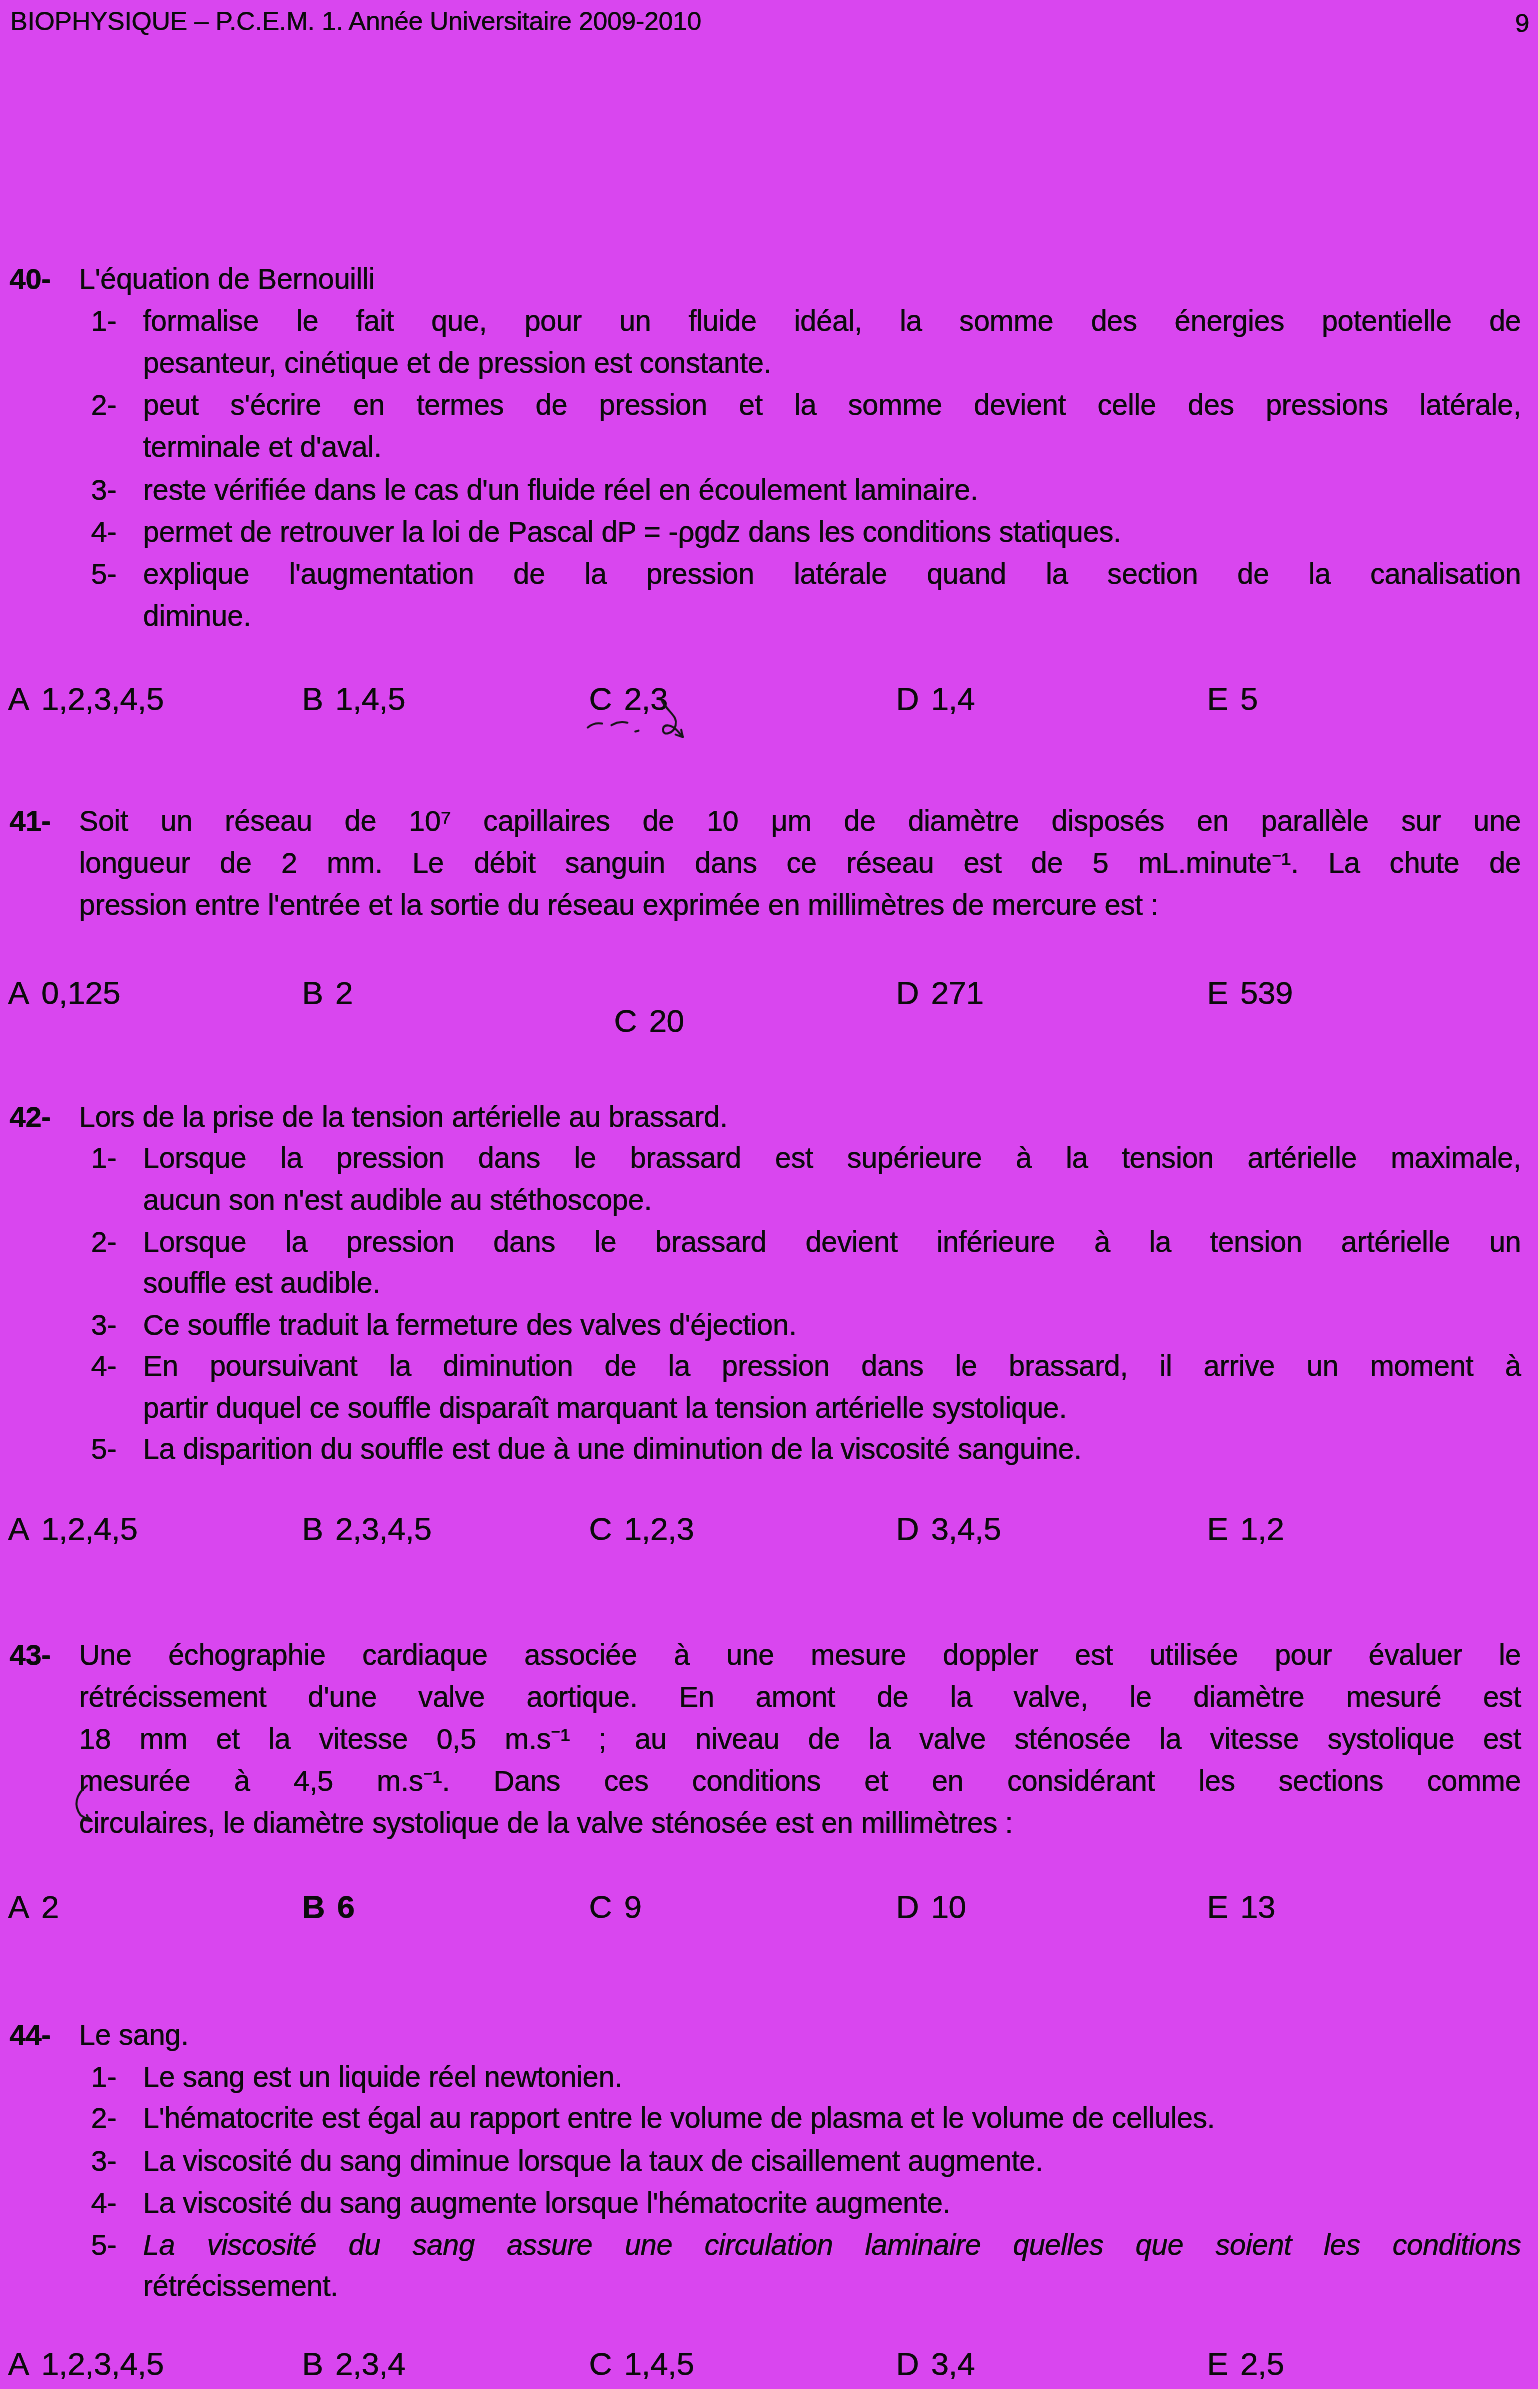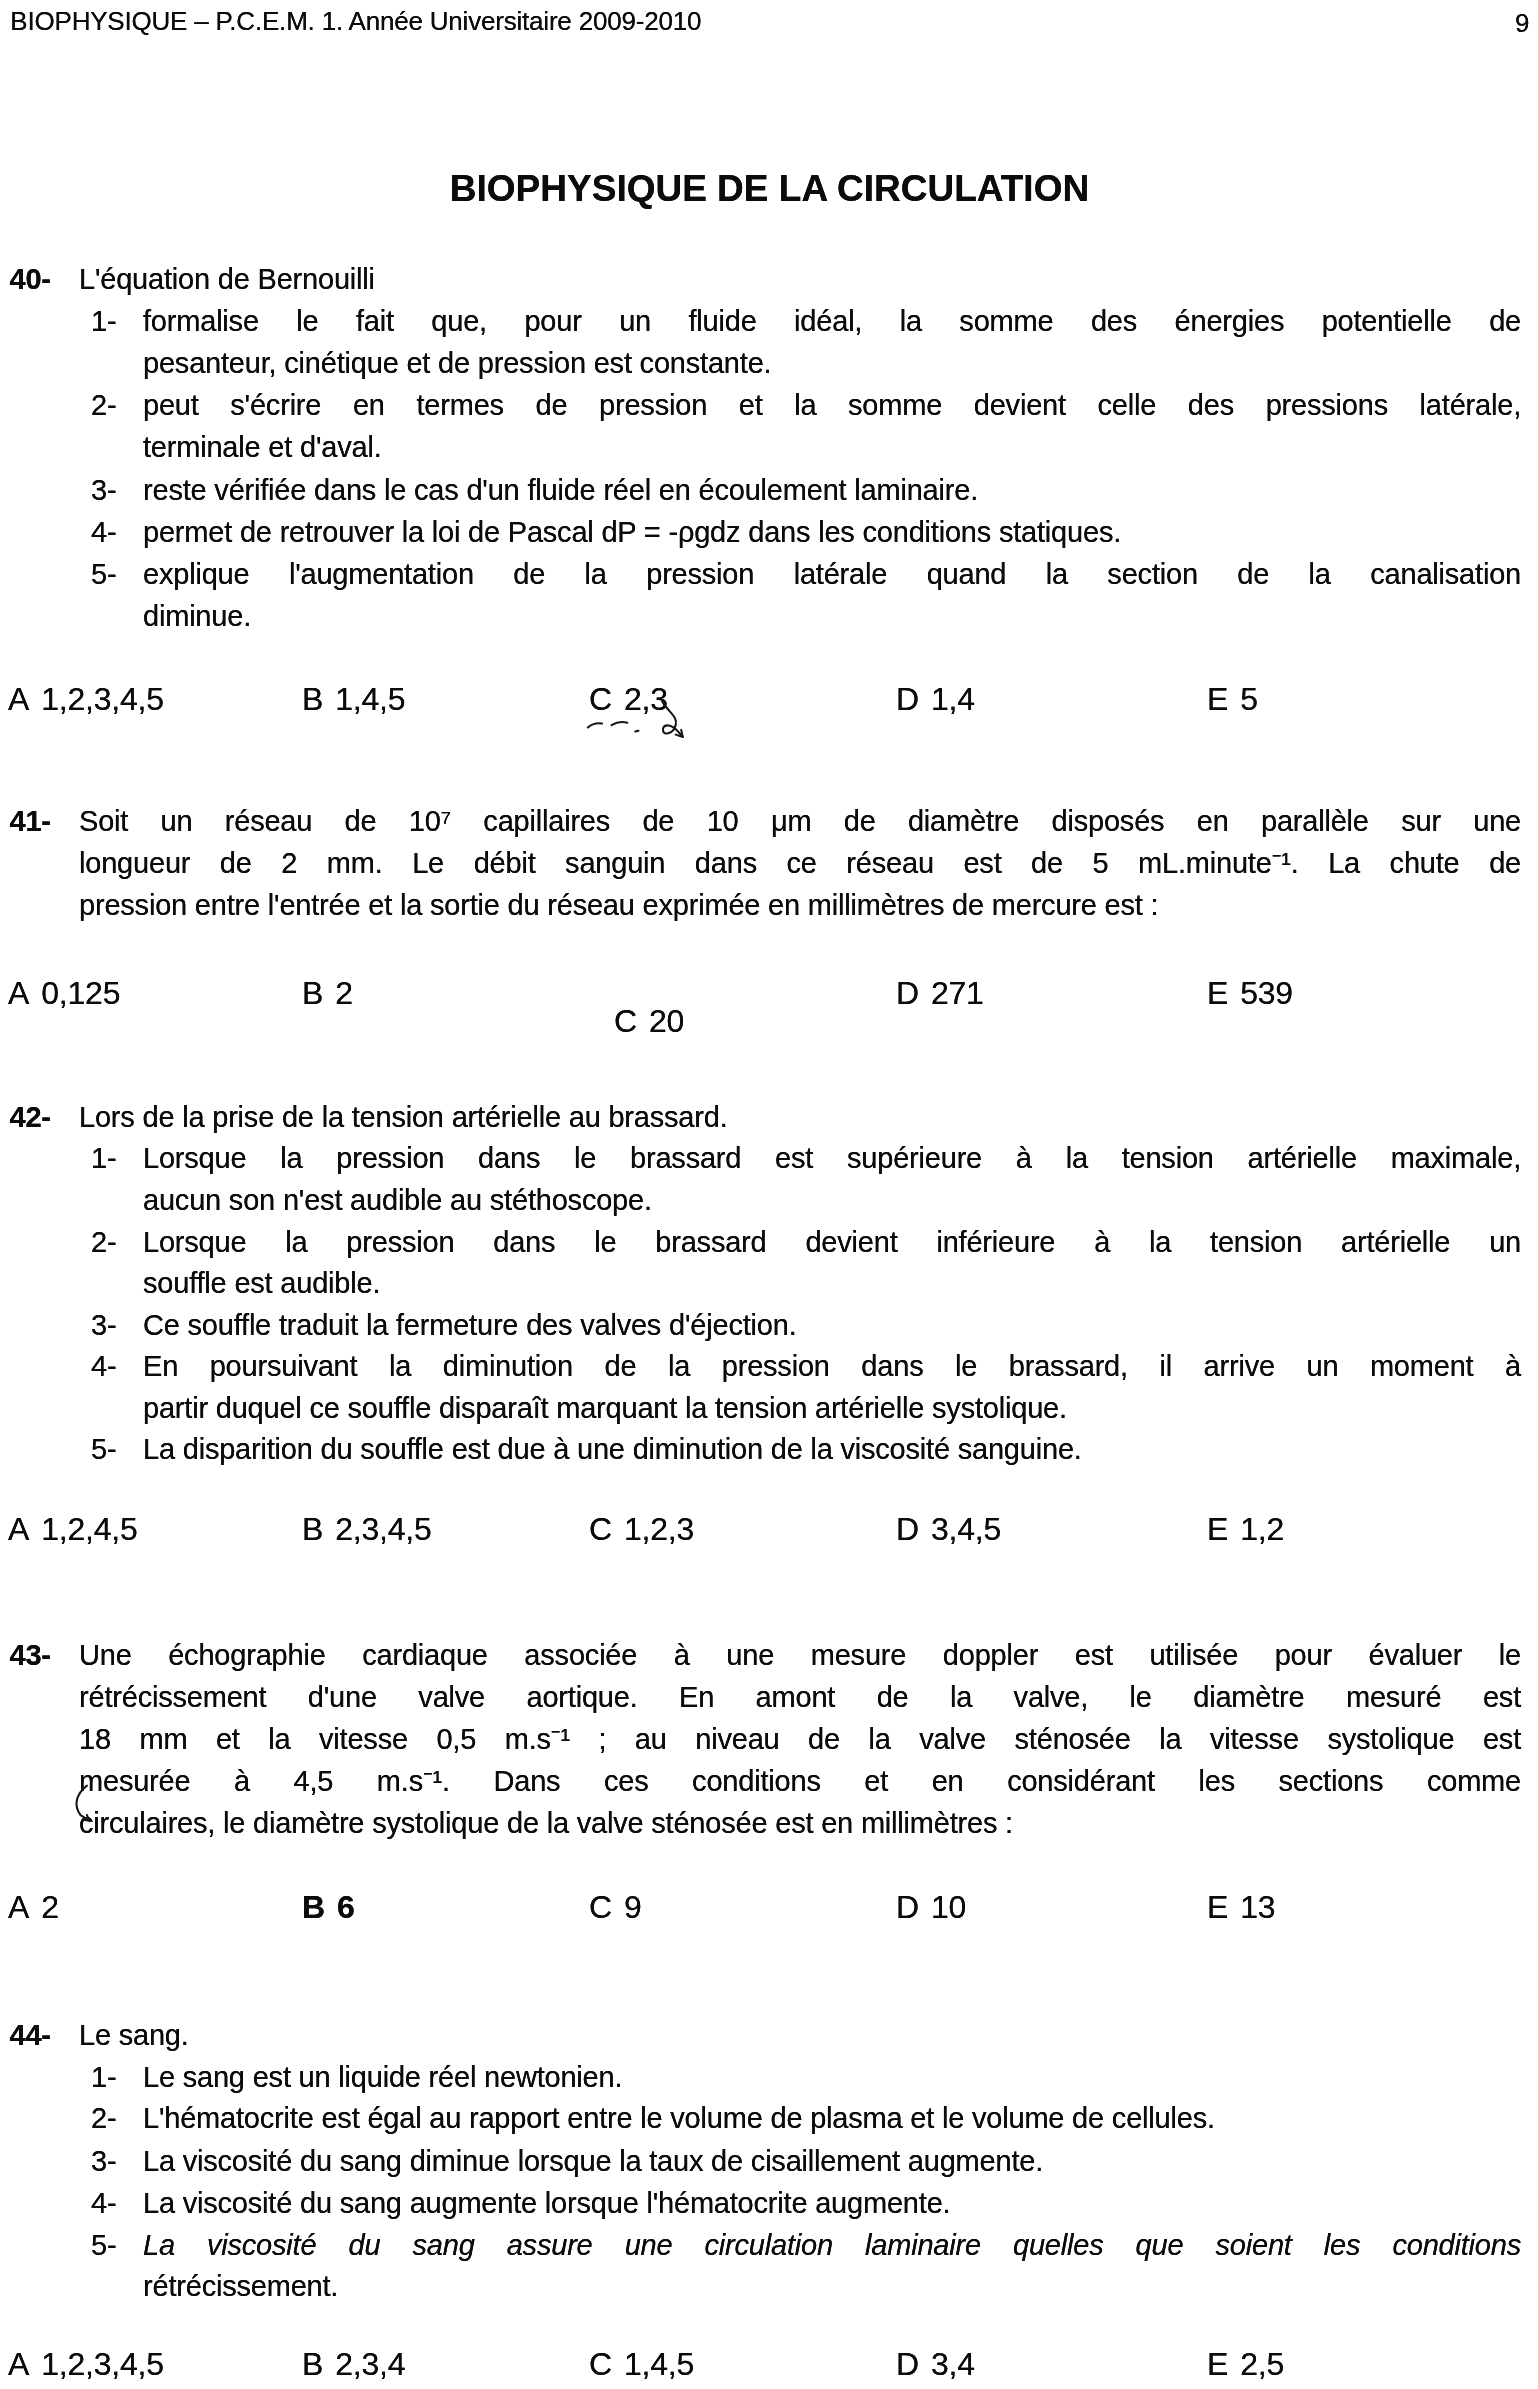--- a/index.html
+++ b/index.html
@@ -1,20 +1,20 @@
 <!DOCTYPE html>
 <html style="font-size:12.7px"><head>
 <meta charset="utf-8">
 <style>
   html, body { margin: 0; padding: 0; background: #e8e8e8; }
   .page {
     position: relative;
     width: 1539px;
     height: 2389px;
-    background: #ffffff;
+    background: #d946ef;
     font-family: "Liberation Sans", sans-serif;
     color: #0b0b0b;
     overflow: hidden;
     text-shadow: 0 0 0.4px currentColor;
   }
   .header-line { position: absolute; top: 6.4px; left: 0; width: 100%; height: 35px; font-size: 26px; }
   .header-course { position: absolute; left: 10.3px; top: 0; white-space: nowrap; letter-spacing: -0.2px; }
   .page-number { position: absolute; right: 9.5px; top: 1.6px; }
   .doc-title {
     position: absolute; top: 168px; left: 0; width: 100%;
@@ -46,21 +46,20 @@
 </head>
 <body>
 
 <div class="page">
 
   <div class="header-line">
     <span class="header-course">BIOPHYSIQUE – P.C.E.M. 1. Année Universitaire 2009-2010</span>
     <span class="page-number">9</span>
   </div>
 
-  <h1 class="doc-title">BIOPHYSIQUE DE LA CIRCULATION</h1>
 
   <div id="questions">
       <section class="question" style="top:262px;">
         <div class="line qnum" style="left:9.5px; top:0px;">40-</div>
         <div class="line" style="left:79px; top:0px;">L'équation de Bernouilli</div>
         <div class="line inum" style="left:91px; top:42px;">1-</div>
         <div class="line just" style="left:143px; top:42px; width:1378px;">formalise le fait que, pour un fluide idéal, la somme des énergies potentielle de</div>
         <div class="line" style="left:143px; top:84px;">pesanteur, cinétique et de pression est constante.</div>
         <div class="line inum" style="left:91px; top:126px;">2-</div>
         <div class="line just" style="left:143px; top:126px; width:1378px;">peut s'écrire en termes de pression et la somme devient celle des pressions latérale,</div>

